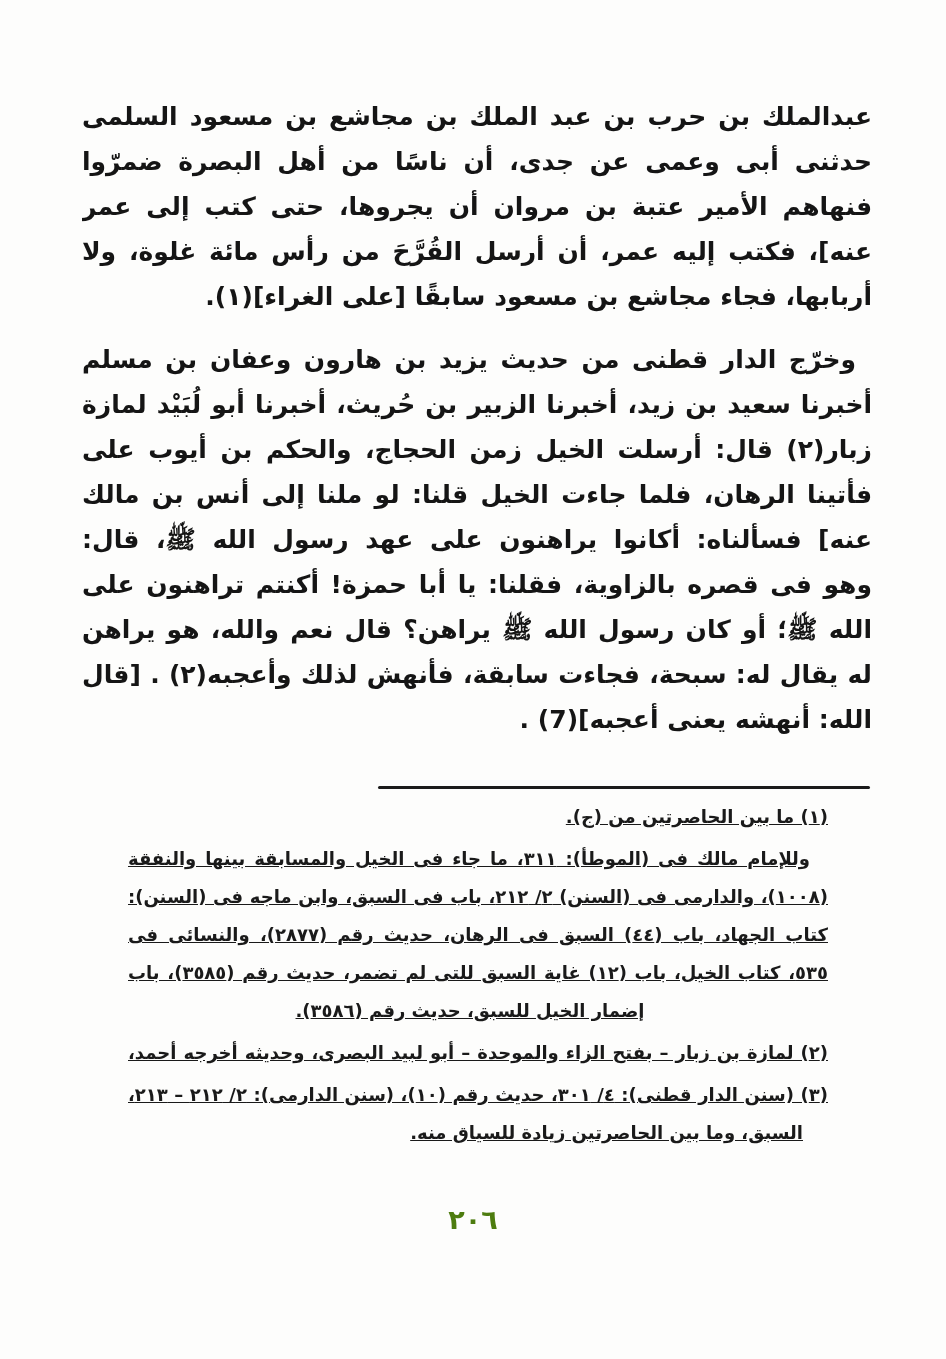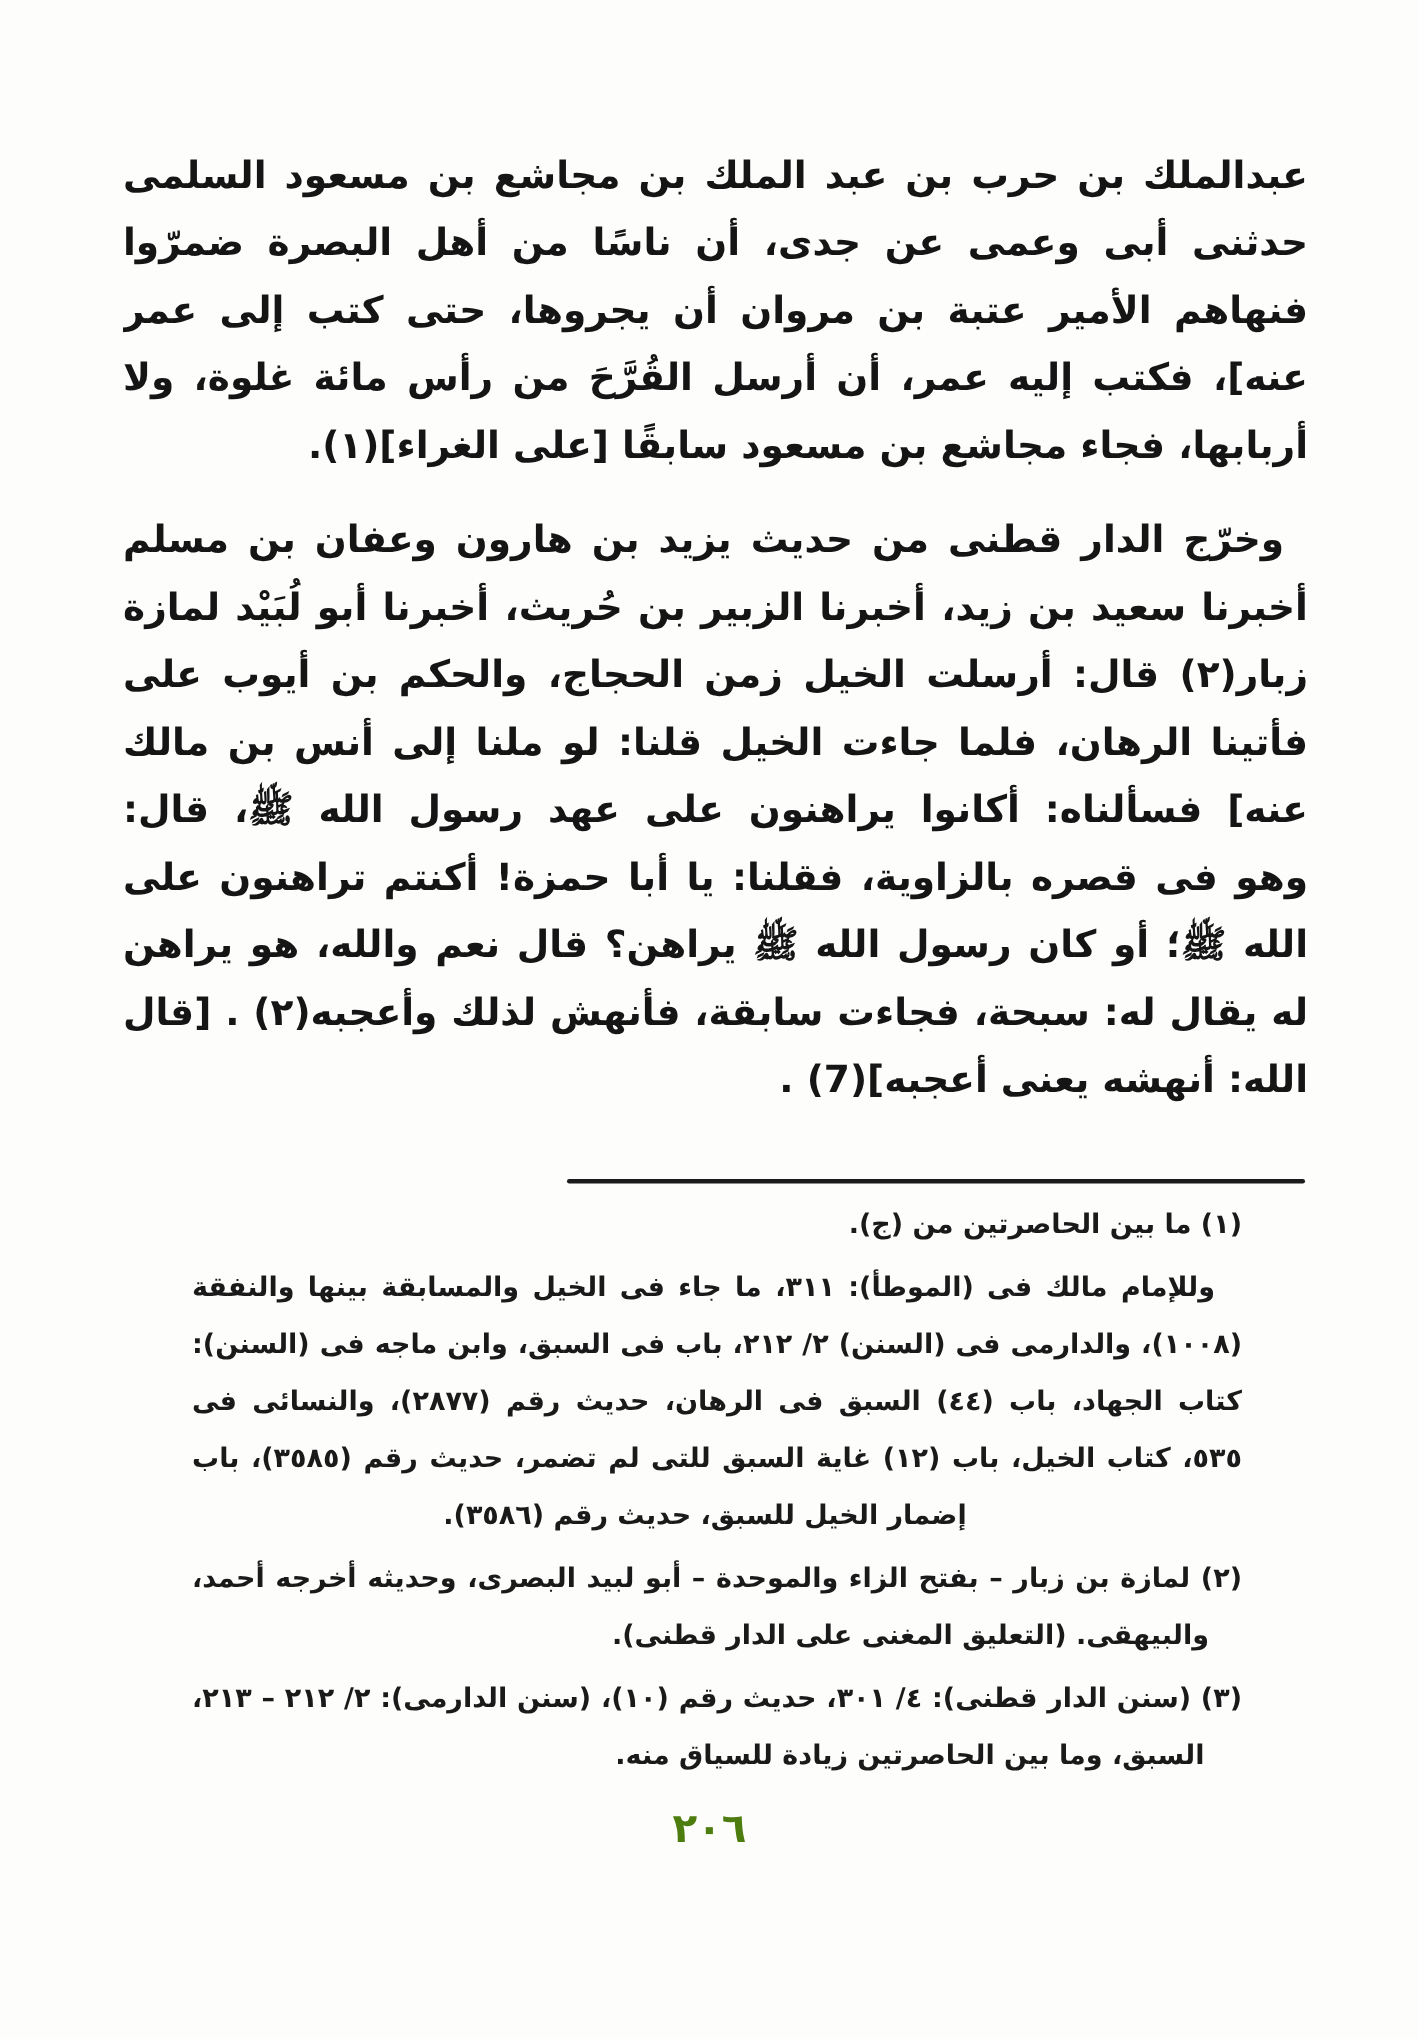--- a/index.html
+++ b/index.html
@@ -46,21 +46,21 @@
     border-radius:2px;
   }
   .footnotes{
     position:absolute;
     top:798px;right:118px;width:716px;
     direction:rtl;
     font-size:18px;
     font-weight:bold;
     color:#1a1a1a;
   }
-  .fn{margin:0 0 4px 16px;}
+  .fn{margin:0 0 4px 16px;text-decoration:underline;}
   .fline{
     height:38px;line-height:38px;
     text-align:right;
     white-space:nowrap;
   }
   .fline.j{
     white-space:normal;
     text-align:justify;
     text-align-last:justify;
     overflow:hidden;
@@ -120,21 +120,20 @@
     <div class="fn">
       <div class="fline j ind18">وللإمام مالك فى (الموطأ): ٣١١، ما جاء فى الخيل والمسابقة بينها والنفقة فى الغزو، حديث رقم</div>
       <div class="fline j">(١٠٠٨)، والدارمى فى (السنن) ٢/ ٢١٢، باب فى السبق، وابن ماجه فى (السنن): ٢/ ٩٦٠،</div>
       <div class="fline j">كتاب الجهاد، باب (٤٤) السبق فى الرهان، حديث رقم (٢٨٧٧)، والنسائى فى (السنن): ٦/</div>
       <div class="fline j">٥٣٥، كتاب الخيل، باب (١٢) غاية السبق للتى لم تضمر، حديث رقم (٣٥٨٥)، باب (١٣)</div>
       <div class="fline ind16">إضمار الخيل للسبق، حديث رقم (٣٥٨٦).</div>
     </div>
 
     <div class="fn">
       <div class="fline j">(٢) لمازة بن زبار – بفتح الزاء والموحدة – أبو لبيد البصرى، وحديثه أخرجه أحمد، والدارمى،</div>
-      <div class="fline ind22">والبيهقى. (التعليق المغنى على الدار قطنى).</div>
     </div>
 
     <div class="fn">
       <div class="fline j">(٣) (سنن الدار قطنى): ٤/ ٣٠١، حديث رقم (١٠)، (سنن الدارمى): ٢/ ٢١٢ – ٢١٣، باب فى</div>
       <div class="fline ind25">السبق، وما بين الحاصرتين زيادة للسياق منه.</div>
     </div>
 
   </div>
 
   <div class="pageno">٢٠٦</div>

